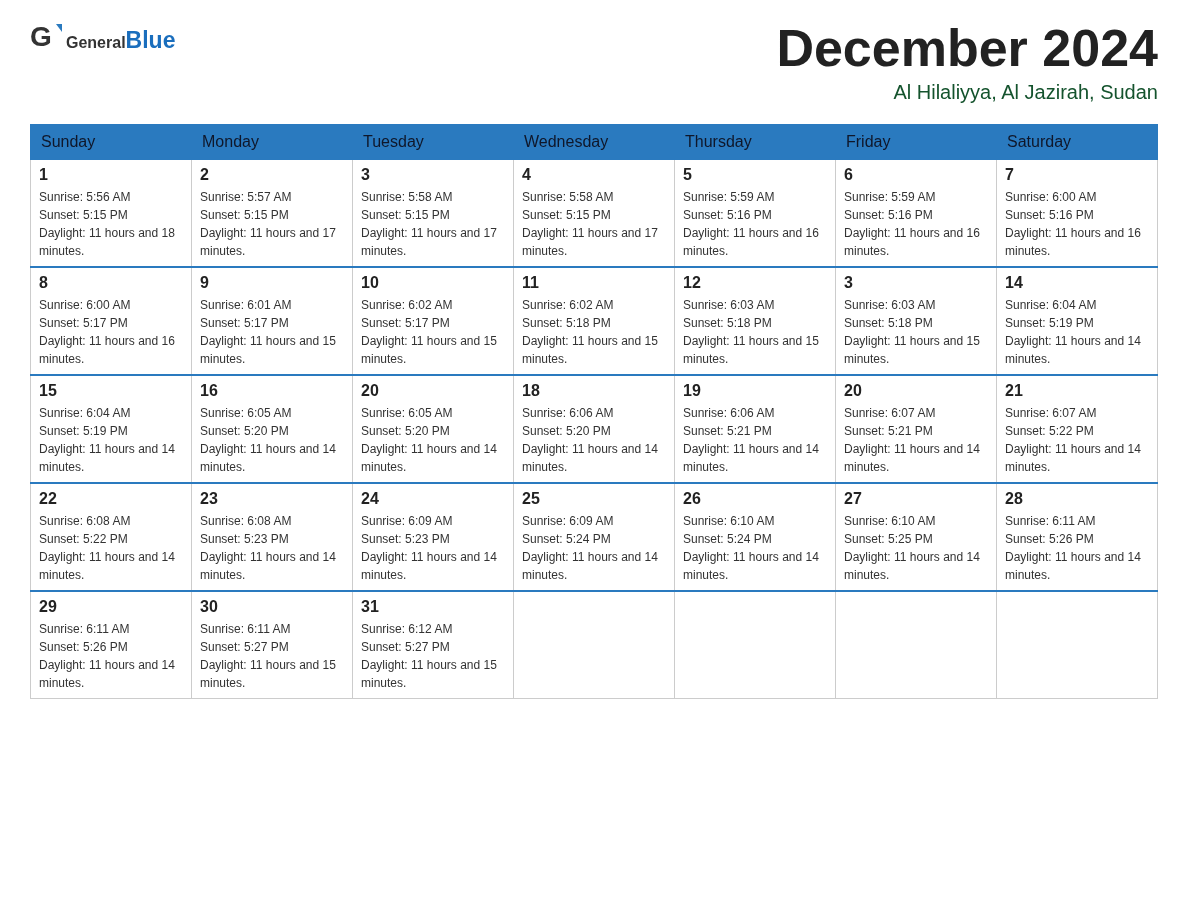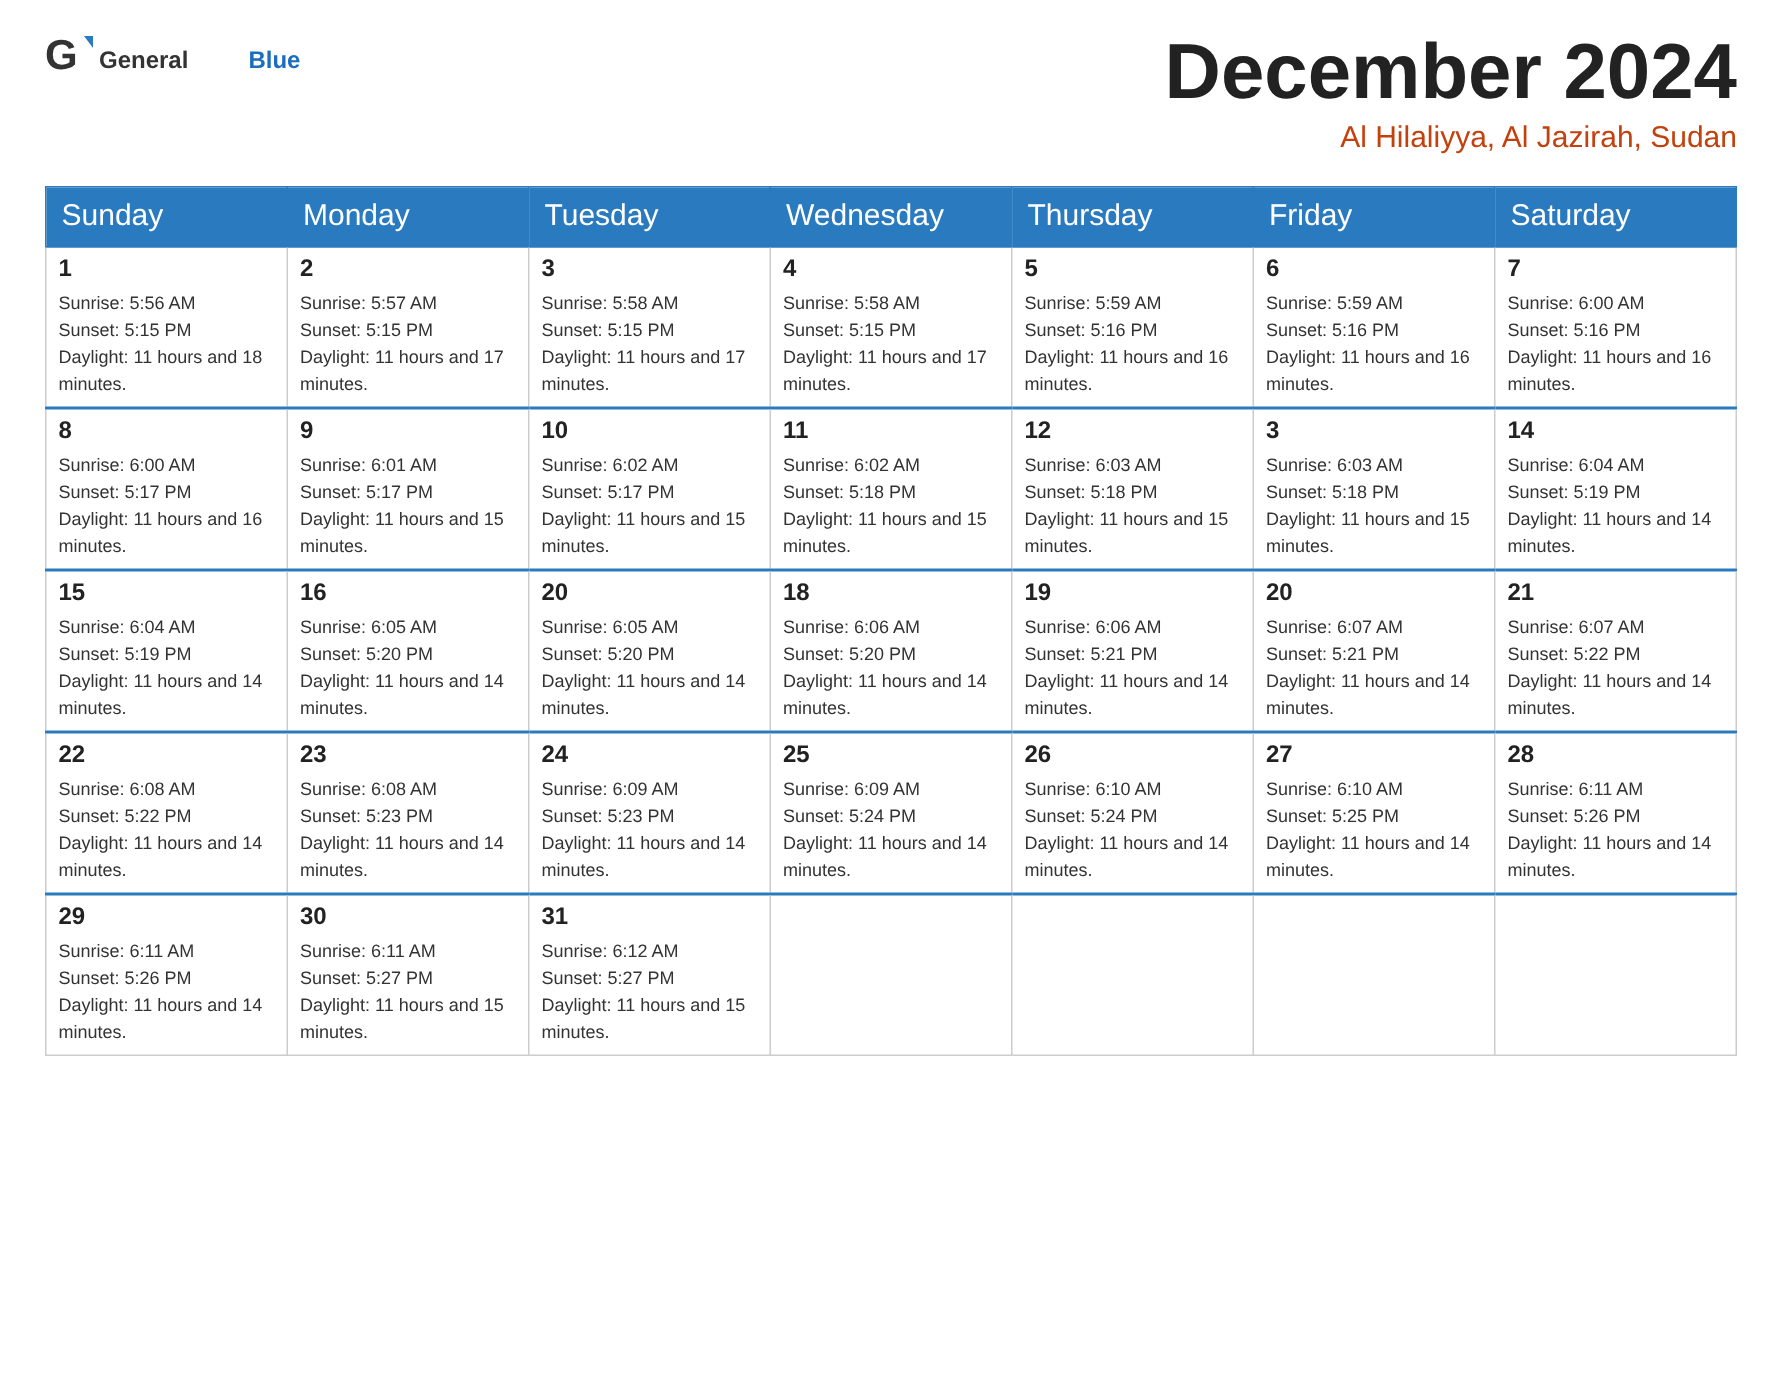--- a/index.html
+++ b/index.html
@@ -26,31 +26,31 @@
       margin-left: 48px;
     }
     .month-title {
       font-size: 52px;
       font-weight: bold;
       color: #222;
       line-height: 1.1;
     }
     .location {
       font-size: 20px;
-      color: #c2410c;
+      color: #14532d;
       margin-top: 4px;
     }
     .calendar {
       width: 100%;
       border-collapse: collapse;
     }
     .calendar th {
       background: #2a7abf;
-      color: #ffffff;
-      font-size: 20px;
+      color: #0f172a;
+      font-size: 16px;
       font-weight: normal;
       padding: 8px 10px;
       text-align: left;
       border: 1px solid #2a7abf;
     }
     .calendar td {
       border: 1px solid #ccc;
       vertical-align: top;
       padding: 6px 8px;
       width: 14.28%;
@@ -81,21 +81,21 @@
 <div class="header">
   <div class="logo">
     <span>
       <svg width="32" height="36" viewBox="0 0 32 36">
         <text x="0" y="26" font-size="28" font-weight="bold" fill="#333">G</text>
         <polygon points="26,4 32,4 32,12" fill="#2a7abf"></polygon>
       </svg>
     </span>
     <div>
       <div>
-        <span style="font-size:16px;font-weight:bold;color:#333;">General</span><span style="font-size:16px;font-weight:bold;color:#1a6ebd;margin-left:40px;">Blue</span>
+        <span style="font-size:16px;font-weight:bold;color:#333;">General</span><span style="font-size:23px;font-weight:bold;color:#1a6ebd;">Blue</span>
       </div>
     </div>
   </div>
   <div class="title-section">
     <div class="month-title">December 2024</div>
     <div class="location">Al Hilaliyya, Al Jazirah, Sudan</div>
   </div>
 </div>
 
 <table class="calendar">

